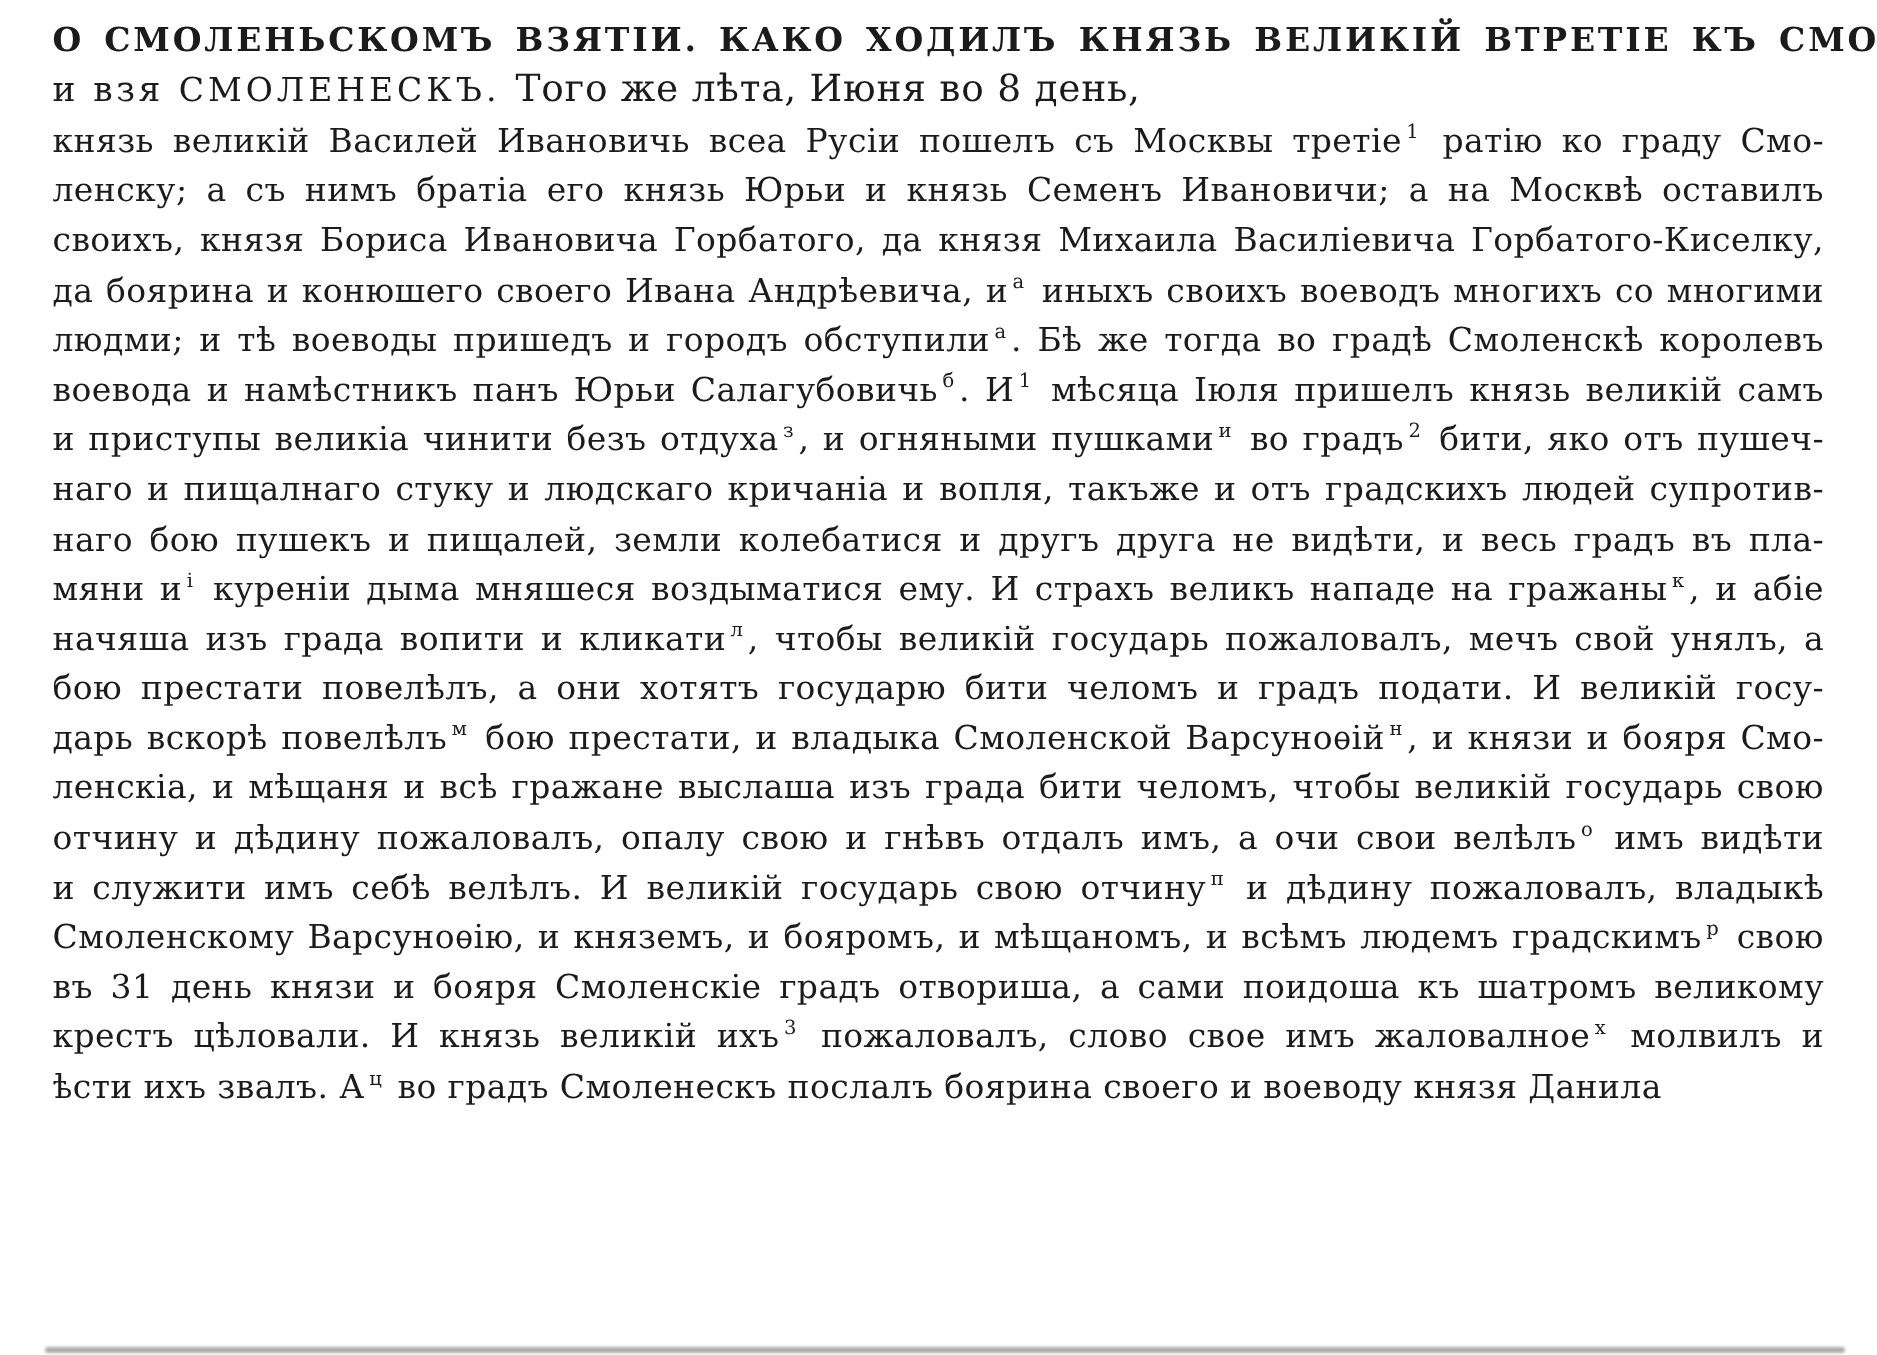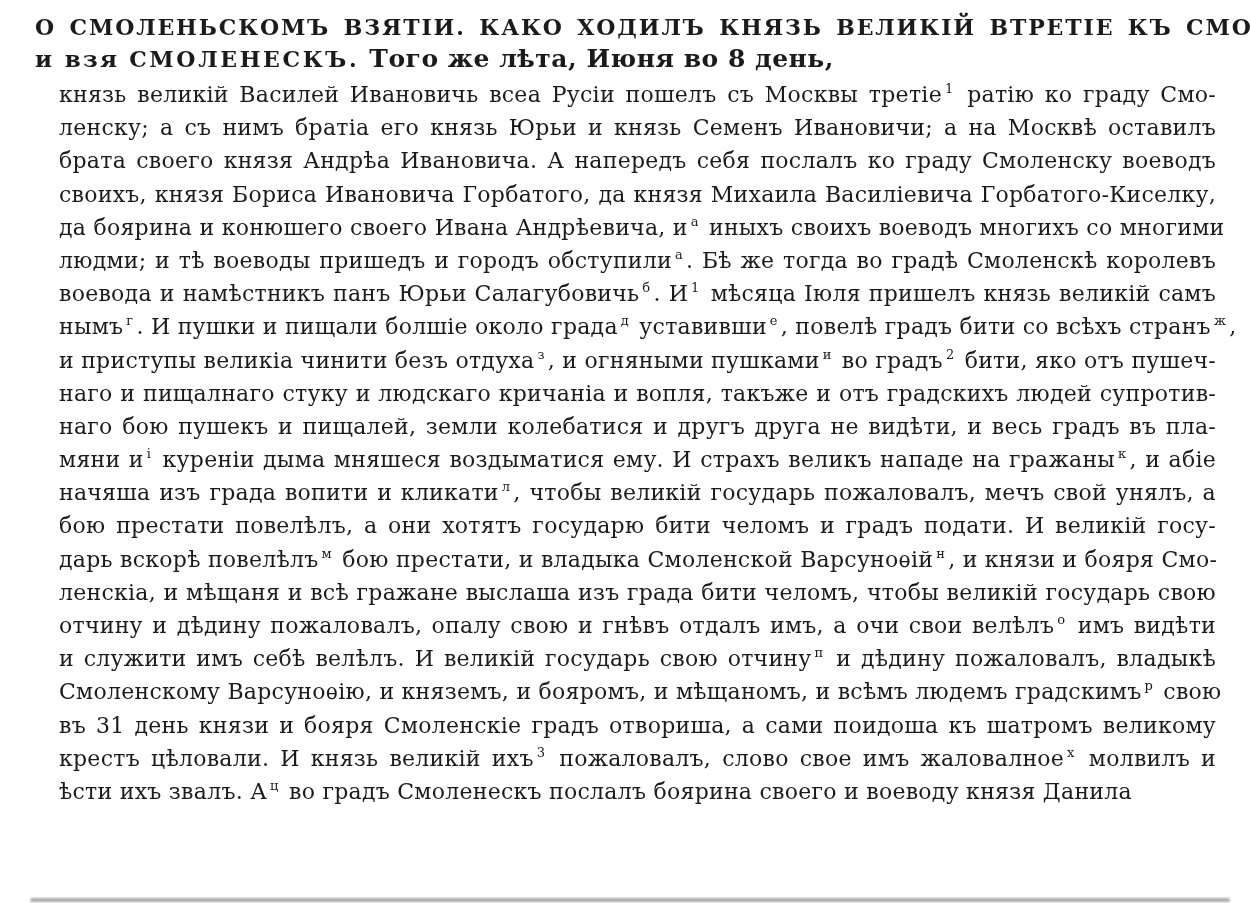--- a/index.html
+++ b/index.html
@@ -28,21 +28,21 @@
     font-size: 22px;
     line-height: 31px;
     height: 31px;
     letter-spacing: 0.085em;
     word-spacing: 0.18em;
     text-align: justify;
     text-align-last: justify;
     white-space: nowrap;
   }
   .h2 {
-    font-weight: bold;
+    font-weight: normal;
     line-height: 31px;
     height: 31px;
     white-space: nowrap;
   }
   .h2 .lead {
     font-size: 23px;
     letter-spacing: 0.10em;
     margin-right: 10px;
   }
   .h2 .caps {
@@ -59,21 +59,20 @@
     margin-top: 4px;
     font-size: 22px;
   }
   .line {
     line-height: 33.2px;
     height: 33.2px;
     text-align: justify;
     text-align-last: justify;
     white-space: nowrap;
     letter-spacing: 0.012em;
-    margin-left: 24px;
   }
   .line.last {
     text-align-last: left;
   }
   sup {
     font-size: 13px;
     line-height: 0;
     vertical-align: baseline;
     position: relative;
     top: -9px;
@@ -96,26 +95,24 @@
 <body style="--ink: #1b1b1b; --paper: #ffffff;">
 
 <div class="page">
   <div class="h1">О СМОЛЕНЬСКОМЪ ВЗЯТІИ. КАКО ХОДИЛЪ КНЯЗЬ ВЕЛИКІЙ ВТРЕТІЕ КЪ СМОЛЕНЬСКУ</div>
   <div class="h2">
     <span class="lead">и взя</span><span class="caps">СМОЛЕНЕСКЪ.</span><span class="rest">Того же лѣта, Июня во 8 день,</span>
   </div>
   <div class="body-text">
       <div class="line">князь великій Василей Ивановичь всеа Русіи пошелъ съ Москвы третіе<sup>1</sup> ратію ко граду Смо-</div>
       <div class="line">ленску; а съ нимъ братіа его князь Юрьи и князь Семенъ Ивановичи; а на Москвѣ оставилъ</div>
-      <div class="line">брата своего князя Андрѣа Ивановича. А напередъ себя послалъ ко граду Смоленску воеводъ</div>
       <div class="line">своихъ, князя Бориса Ивановича Горбатого, да князя Михаила Василіевича Горбатого-Киселку,</div>
       <div class="line">да боярина и конюшего своего Ивана Андрѣевича, и<sup>а</sup> иныхъ своихъ воеводъ многихъ со многими</div>
       <div class="line">людми; и тѣ воеводы пришедъ и городъ обступили<sup>а</sup>. Бѣ же тогда во градѣ Смоленскѣ королевъ</div>
       <div class="line">воевода и намѣстникъ панъ Юрьи Салагубовичь<sup>б</sup>. И<sup>1</sup> мѣсяца Іюля пришелъ князь великій самъ</div>
-      <div class="line">нымъ<sup>г</sup>. И пушки и пищали болшіе около града<sup>д</sup> уставивши<sup>е</sup>, повелѣ градъ бити со всѣхъ странъ<sup>ж</sup>,</div>
       <div class="line">и приступы великіа чинити безъ отдуха<sup>з</sup>, и огняными пушками<sup>и</sup> во градъ<sup>2</sup> бити, яко отъ пушеч-</div>
       <div class="line">наго и пищалнаго стуку и людскаго кричаніа и вопля, такъже и отъ градскихъ людей супротив-</div>
       <div class="line">наго бою пушекъ и пищалей, земли колебатися и другъ друга не видѣти, и весь градъ въ пла-</div>
       <div class="line">мяни и<sup>і</sup> куреніи дыма мняшеся воздыматися ему. И страхъ великъ нападе на гражаны<sup>к</sup>, и абіе</div>
       <div class="line">начяша изъ града вопити и кликати<sup>л</sup>, чтобы великій государь пожаловалъ, мечъ свой унялъ, а</div>
       <div class="line">бою престати повелѣлъ, а они хотятъ государю бити челомъ и градъ подати. И великій госу-</div>
       <div class="line">дарь вскорѣ повелѣлъ<sup>м</sup> бою престати, и владыка Смоленской Варсуноѳій<sup>н</sup>, и князи и бояря Смо-</div>
       <div class="line">ленскіа, и мѣщаня и всѣ гражане выслаша изъ града бити челомъ, чтобы великій государь свою</div>
       <div class="line">отчину и дѣдину пожаловалъ, опалу свою и гнѣвъ отдалъ имъ, а очи свои велѣлъ<sup>о</sup> имъ видѣти</div>
       <div class="line">и служити имъ себѣ велѣлъ. И великій государь свою отчину<sup>п</sup> и дѣдину пожаловалъ, владыкѣ</div>

